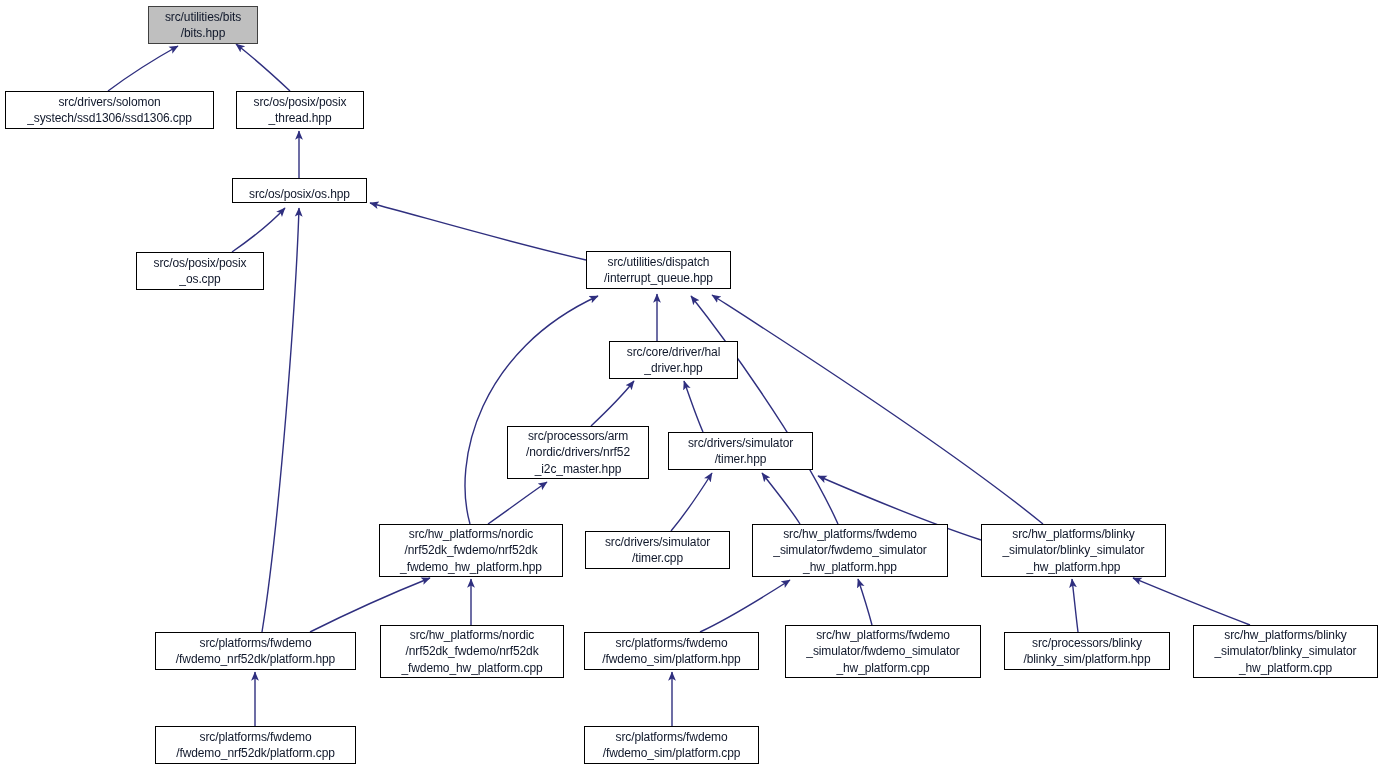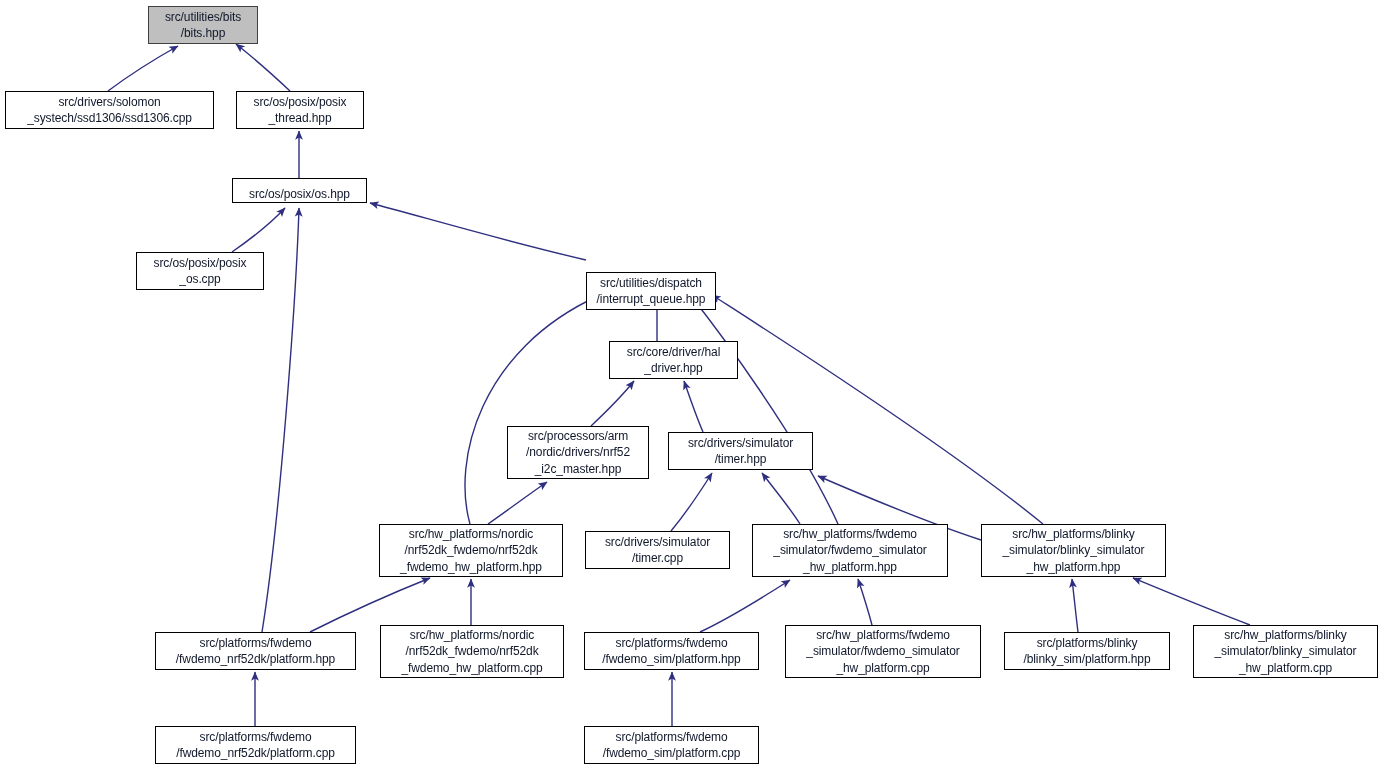--- a/index.html
+++ b/index.html
@@ -95,21 +95,21 @@
   <div id="nodes-group">
       <div class="gnode root" style="left: 148px; top: 6px; width: 110px; height: 38px;"><span class="label">src/utilities/bits
 /bits.hpp</span></div>
       <div class="gnode" style="left: 5px; top: 91px; width: 209px; height: 38px;"><span class="label">src/drivers/solomon
 _systech/ssd1306/ssd1306.cpp</span></div>
       <div class="gnode" style="left: 236px; top: 91px; width: 128px; height: 38px;"><span class="label">src/os/posix/posix
 _thread.hpp</span></div>
       <div class="gnode" style="left: 232px; top: 178px; width: 135px; height: 25px; align-items: flex-end;"><span class="label">src/os/posix/os.hpp</span></div>
       <div class="gnode" style="left: 136px; top: 252px; width: 128px; height: 38px;"><span class="label">src/os/posix/posix
 _os.cpp</span></div>
-      <div class="gnode" style="left: 586px; top: 272px; width: 130px; height: 38px; justify-content: center;"><span class="label">src/utilities/dispatch
+      <div class="gnode" style="left: 586px; top: 251px; width: 145px; height: 38px; justify-content: center;"><span class="label">src/utilities/dispatch
 /interrupt_queue.hpp</span></div>
       <div class="gnode" style="left: 593px; top: 341px; width: 129px; height: 38px; margin-left: 16px;"><span class="label">src/core/driver/hal
 _driver.hpp</span></div>
       <div class="gnode" style="left: 507px; top: 426px; width: 142px; height: 53px; justify-content: flex-end;"><span class="label">src/processors/arm
 /nordic/drivers/nrf52
 _i2c_master.hpp</span></div>
       <div class="gnode" style="left: 668px; top: 432px; width: 145px; height: 38px;"><span class="label">src/drivers/simulator
 /timer.hpp</span></div>
       <div class="gnode" style="left: 379px; top: 524px; width: 184px; height: 53px;"><span class="label">src/hw_platforms/nordic
 /nrf52dk_fwdemo/nrf52dk
@@ -125,21 +125,21 @@
       <div class="gnode" style="left: 155px; top: 632px; width: 201px; height: 38px;"><span class="label">src/platforms/fwdemo
 /fwdemo_nrf52dk/platform.hpp</span></div>
       <div class="gnode" style="left: 380px; top: 625px; width: 184px; height: 53px;"><span class="label">src/hw_platforms/nordic
 /nrf52dk_fwdemo/nrf52dk
 _fwdemo_hw_platform.cpp</span></div>
       <div class="gnode" style="left: 584px; top: 632px; width: 175px; height: 38px;"><span class="label">src/platforms/fwdemo
 /fwdemo_sim/platform.hpp</span></div>
       <div class="gnode" style="left: 785px; top: 625px; width: 196px; height: 53px;"><span class="label">src/hw_platforms/fwdemo
 _simulator/fwdemo_simulator
 _hw_platform.cpp</span></div>
-      <div class="gnode" style="left: 1004px; top: 632px; width: 166px; height: 38px;"><span class="label">src/platforms/blinky
+      <div class="gnode" style="left: 1004px; top: 632px; width: 166px; height: 38px;"><span class="label">src/processors/blinky
 /blinky_sim/platform.hpp</span></div>
       <div class="gnode" style="left: 1193px; top: 625px; width: 185px; height: 53px;"><span class="label">src/hw_platforms/blinky
 _simulator/blinky_simulator
 _hw_platform.cpp</span></div>
       <div class="gnode" style="left: 155px; top: 726px; width: 201px; height: 38px;"><span class="label">src/platforms/fwdemo
 /fwdemo_nrf52dk/platform.cpp</span></div>
       <div class="gnode" style="left: 584px; top: 726px; width: 175px; height: 38px;"><span class="label">src/platforms/fwdemo
 /fwdemo_sim/platform.cpp</span></div>
     </div>
 </div>

